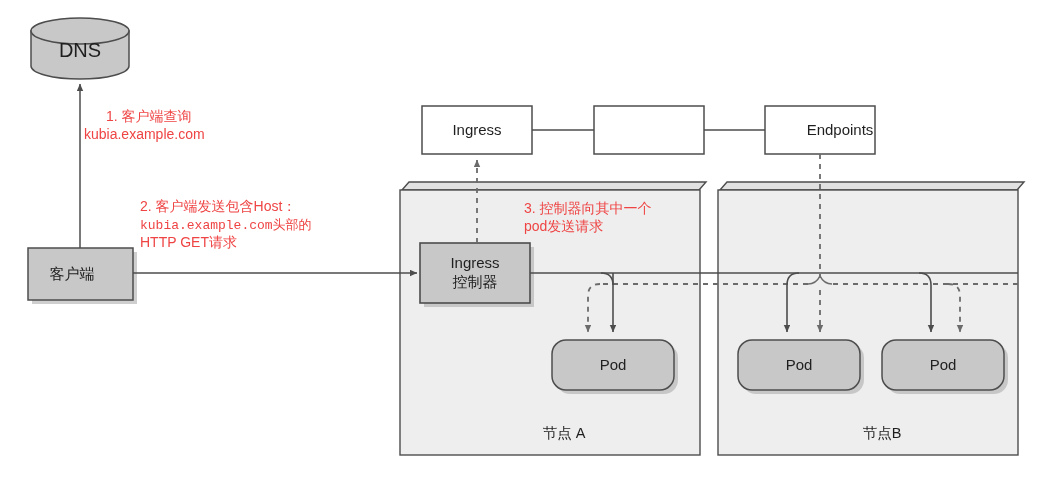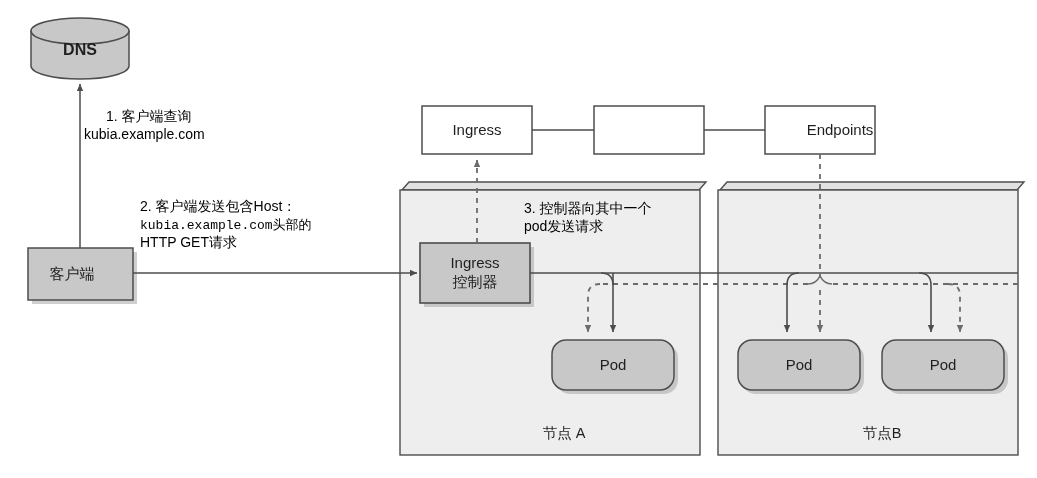--- a/index.html
+++ b/index.html
@@ -36,21 +36,21 @@
     justify-content:center;
     text-align:center;
     font-size:15px;
     color:#1f1f1f;
     line-height:1.25;
     pointer-events:none;
   }
   .annot{
     position:absolute;
     font-size:14px;
-    color:#000000;
+    color:#ef4444;
   }
   .annot .l2{ display:block; }
 </style>
 </head>
 <body>
 
 <div id="stage">
 
   <svg id="svgroot" viewBox="0 0 1037 478">
     <defs>
@@ -132,21 +132,21 @@
     <line x1="530" y1="273" x2="1018" y2="273" stroke="#4d4d4d" stroke-width="1.6"></line>
 
     <path d="M613,273 Q613,285 613,297 L613,332" fill="none" stroke="#4d4d4d" stroke-width="1.6" marker-end="url(#arrowSolid)"></path>
     <path d="M601,273 Q613,273 613,285" fill="none" stroke="#4d4d4d" stroke-width="1.6"></path>
 
     <path d="M799,273 Q787,273 787,285 L787,332" fill="none" stroke="#4d4d4d" stroke-width="1.6" marker-end="url(#arrowSolid)"></path>
 
     <path d="M919,273 Q931,273 931,285 L931,332" fill="none" stroke="#4d4d4d" stroke-width="1.6" marker-end="url(#arrowSolid)"></path>
   </svg>
 
-  <div class="boxtext" style="left:31px;top:20px;width:98px;height:60px;font-size:16px;font-weight:bold;">DNS</div>
+  <div class="boxtext" style="left:31px;top:20px;width:98px;height:60px;font-size:20px;">DNS</div>
 
   <div class="boxtext" style="left:28px;top:248px;width:88px;height:52px;">客户端</div>
 
   <div class="boxtext" style="left:422px;top:106px;width:110px;height:48px;">Ingress</div>
 
 
   <div class="boxtext" style="left:765px;top:106px;width:110px;height:48px;margin-left:20px;">Endpoints</div>
 
   <div class="boxtext" style="left:420px;top:243px;width:110px;height:60px;flex-direction:column;">
     <span>Ingress</span>

